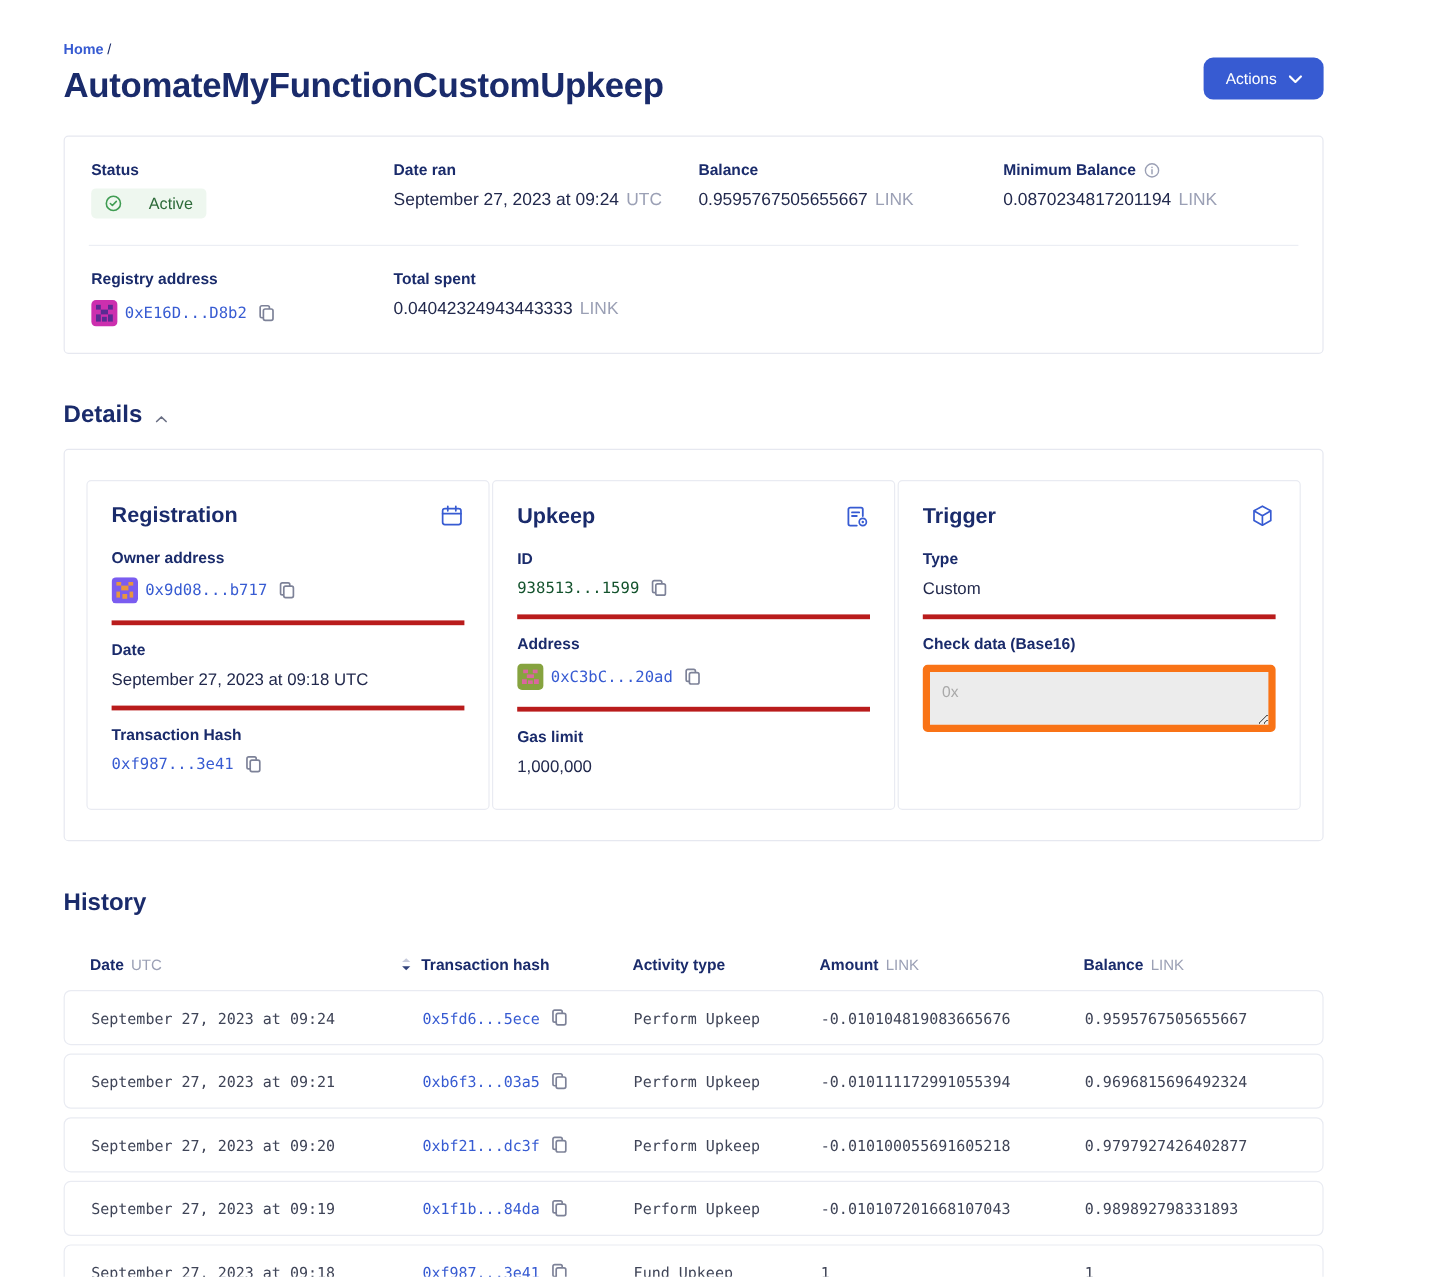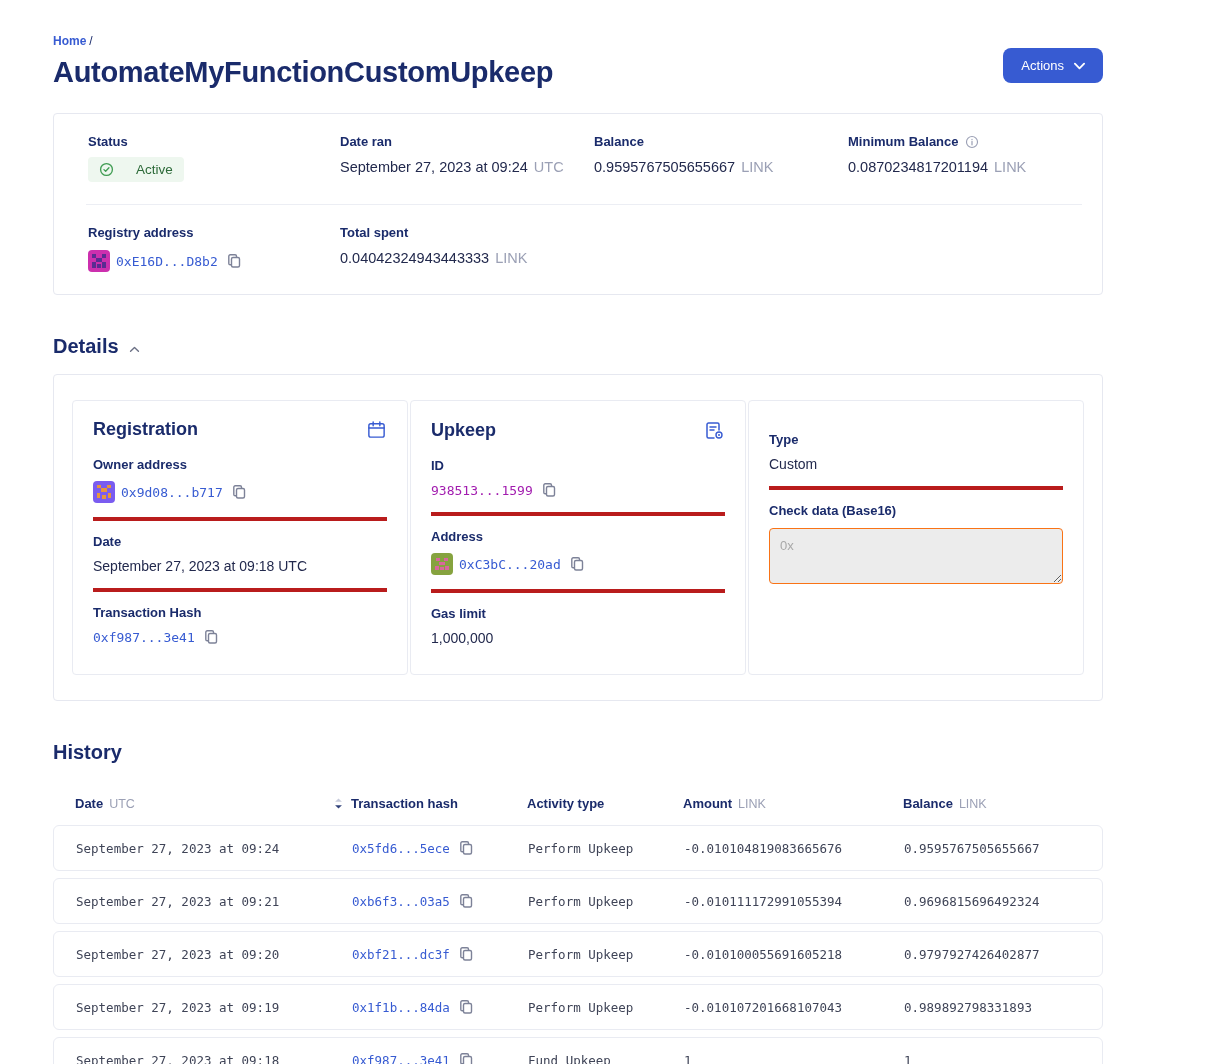--- a/index.html
+++ b/index.html
@@ -21,21 +21,21 @@
   h1.page-title { font-size:29px; font-weight:bold; color:#1a2b6b; letter-spacing:-0.3px; }
   .actions-btn {
     margin-top:14px;
     background:#375BD2; color:#fff; border:none; border-radius:8px;
     font-family:"Liberation Sans", sans-serif;
     font-size:13px; font-weight:normal; padding:10px 18px;
     display:flex; align-items:center; gap:10px; cursor:pointer;
   }
 
   
-  .summary-card { margin-top:24px; border:1px solid #e6e8f0; border-radius:4px; background:#fff;padding-left:12px; }
+  .summary-card { margin-top:24px; border:1px solid #e6e8f0; border-radius:4px; background:#fff; }
   .summary-row { display:grid; grid-template-columns:252px 254px 254px 1fr; padding:20px 22px 22px 22px; }
   .summary-divider { border-top:1px solid #eceef4; margin:0 20px; }
   .field-label { font-size:13px; font-weight:bold; color:#1a2b6b; display:flex; align-items:center; gap:6px; }
   .field-value { margin-top:10px; font-size:14.5px; color:#22294d; display:flex; align-items:center; gap:6px; }
   .suffix { color:#9ba0b5; }
   .badge-active {
     display:inline-flex; align-items:center; gap:22px;
     background:#eef7ef; color:#2d6a39; font-size:13.5px;
     border-radius:4px; padding:5px 11px; margin-top:8px;
   }
@@ -48,26 +48,26 @@
   .details-caret { cursor:pointer; display:inline-flex; margin-top:6px; }
   .details-container { margin-top:16px; border:1px solid #e6e8f0; border-radius:4px; padding:25px 18px; }
   .detail-cards { display:grid; grid-template-columns:1fr 1fr 1fr; gap:2px; }
   .detail-card { border:1px solid #e9ebf2; border-radius:4px; background:#fff; padding:18px 20px 14px 20px; }
   .detail-card-head { display:flex; justify-content:space-between; align-items:center; margin-bottom:4px; }
   .detail-card-title { font-size:18px; font-weight:bold; color:#1a2b6b; }
   .detail-field { padding:13px 0 14px 0; border-bottom:4px solid #b91c1c; }
   .detail-field:last-child { border-bottom:none; }
   .detail-field .field-value { margin-top:9px; }
   .plain-value { font-size:14px; color:#22294d; }
-  .mono-value { font-family:"DejaVu Sans Mono", monospace; font-size:13px; color:#a21caf; }
+  .mono-value { font-family:"DejaVu Sans Mono", monospace; font-size:13px; color:#14532d; }
   .avatar { width:22px; height:22px; border-radius:4px; display:inline-block; flex:0 0 auto; }
 
   .check-textarea {
     width:100%; height:56px; margin-top:10px;
-    background:#ececec; border:1px solid #f97316; border-radius:4px;
+    background:#ececec; border:6px solid #f97316; border-radius:4px;
     font-family:"Liberation Sans", sans-serif; font-size:13px;
     padding:9px 10px; color:#444; resize:both;
   }
   .check-textarea::placeholder { color:#a9a9a9; }
 
   
   .history-heading { margin-top:40px; }
   .history-table { margin-top:22px; }
   .t-grid { display:grid; grid-template-columns:276px 176px 156px 220px 1fr; align-items:center; }
   .t-head { padding:10px 22px 14px 22px; }
@@ -310,20 +310,29 @@
         </div>
         <div class="detail-field">
           <div class="field-label">Gas limit</div>
           <div class="field-value">
               <span class="plain-value">1,000,000</span>
             </div>
         </div>
       </div>
 
       <div class="detail-card">
+        <div class="detail-card-head">
+          <div class="detail-card-title">Trigger</div>
+          <span>
+            <svg width="22" height="22" viewBox="0 0 22 22">
+                <path d="M11 2.8l7 3.9v8.1l-7 3.9-7-3.9V6.7z" fill="none" stroke="#375BD2" stroke-width="1.4" stroke-linejoin="round"></path>
+                <path d="M4.2 6.9L11 10.8l6.8-3.9M11 10.8v7.6" fill="none" stroke="#375BD2" stroke-width="1.4" stroke-linejoin="round"></path>
+              </svg>
+          </span>
+        </div>
         <div class="detail-field">
           <div class="field-label">Type</div>
           <div class="field-value">
               <span class="plain-value">Custom</span>
             </div>
         </div>
         <div class="detail-field">
           <div class="field-label">Check data (Base16)</div>
           <textarea class="check-textarea" readonly="" placeholder="0x" style=""></textarea>
         </div>

